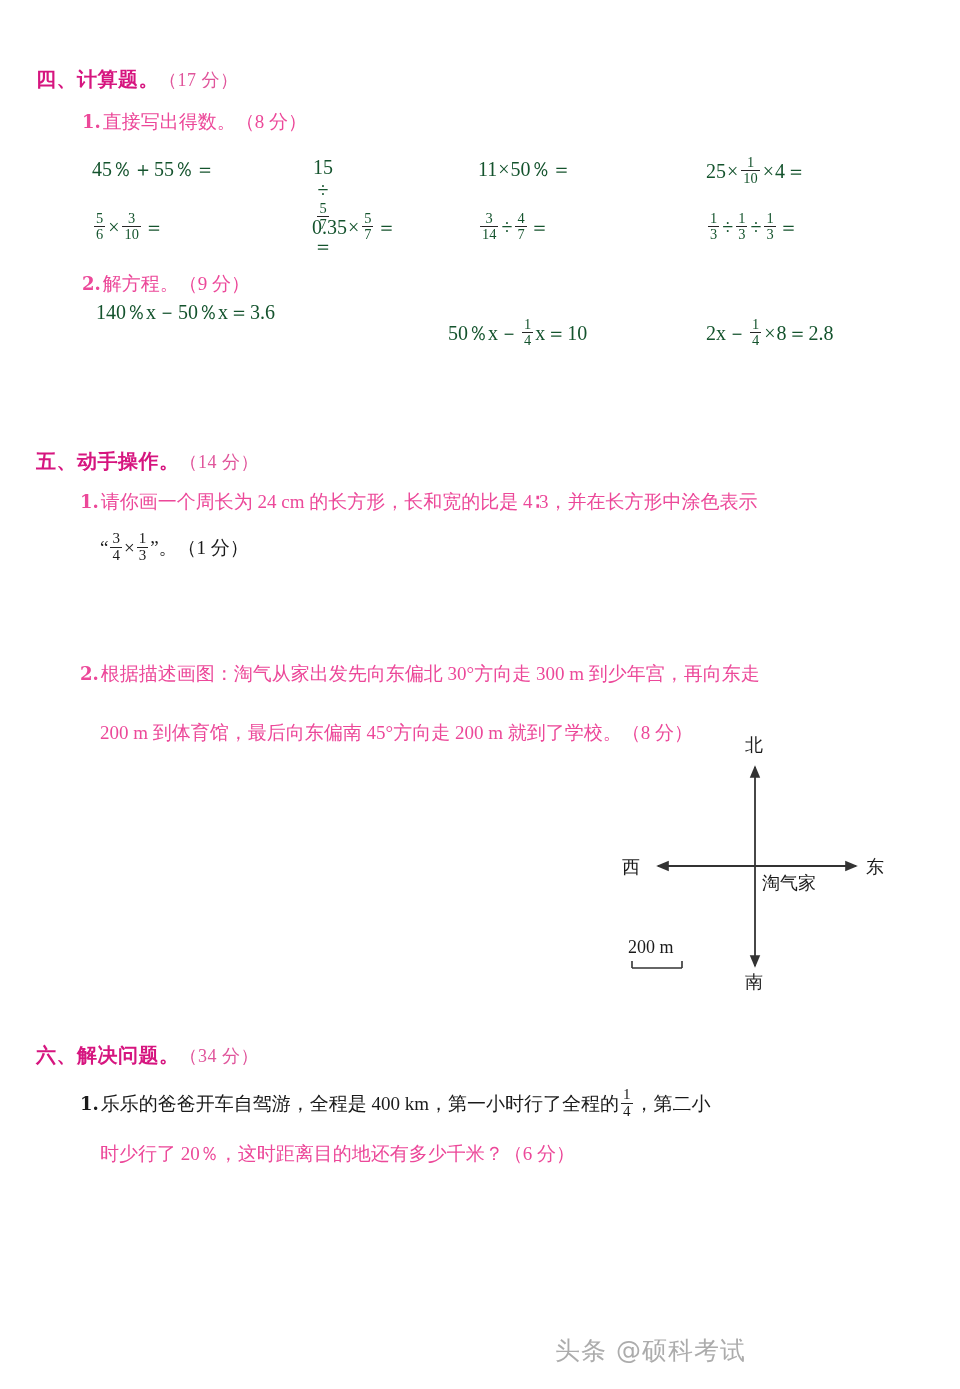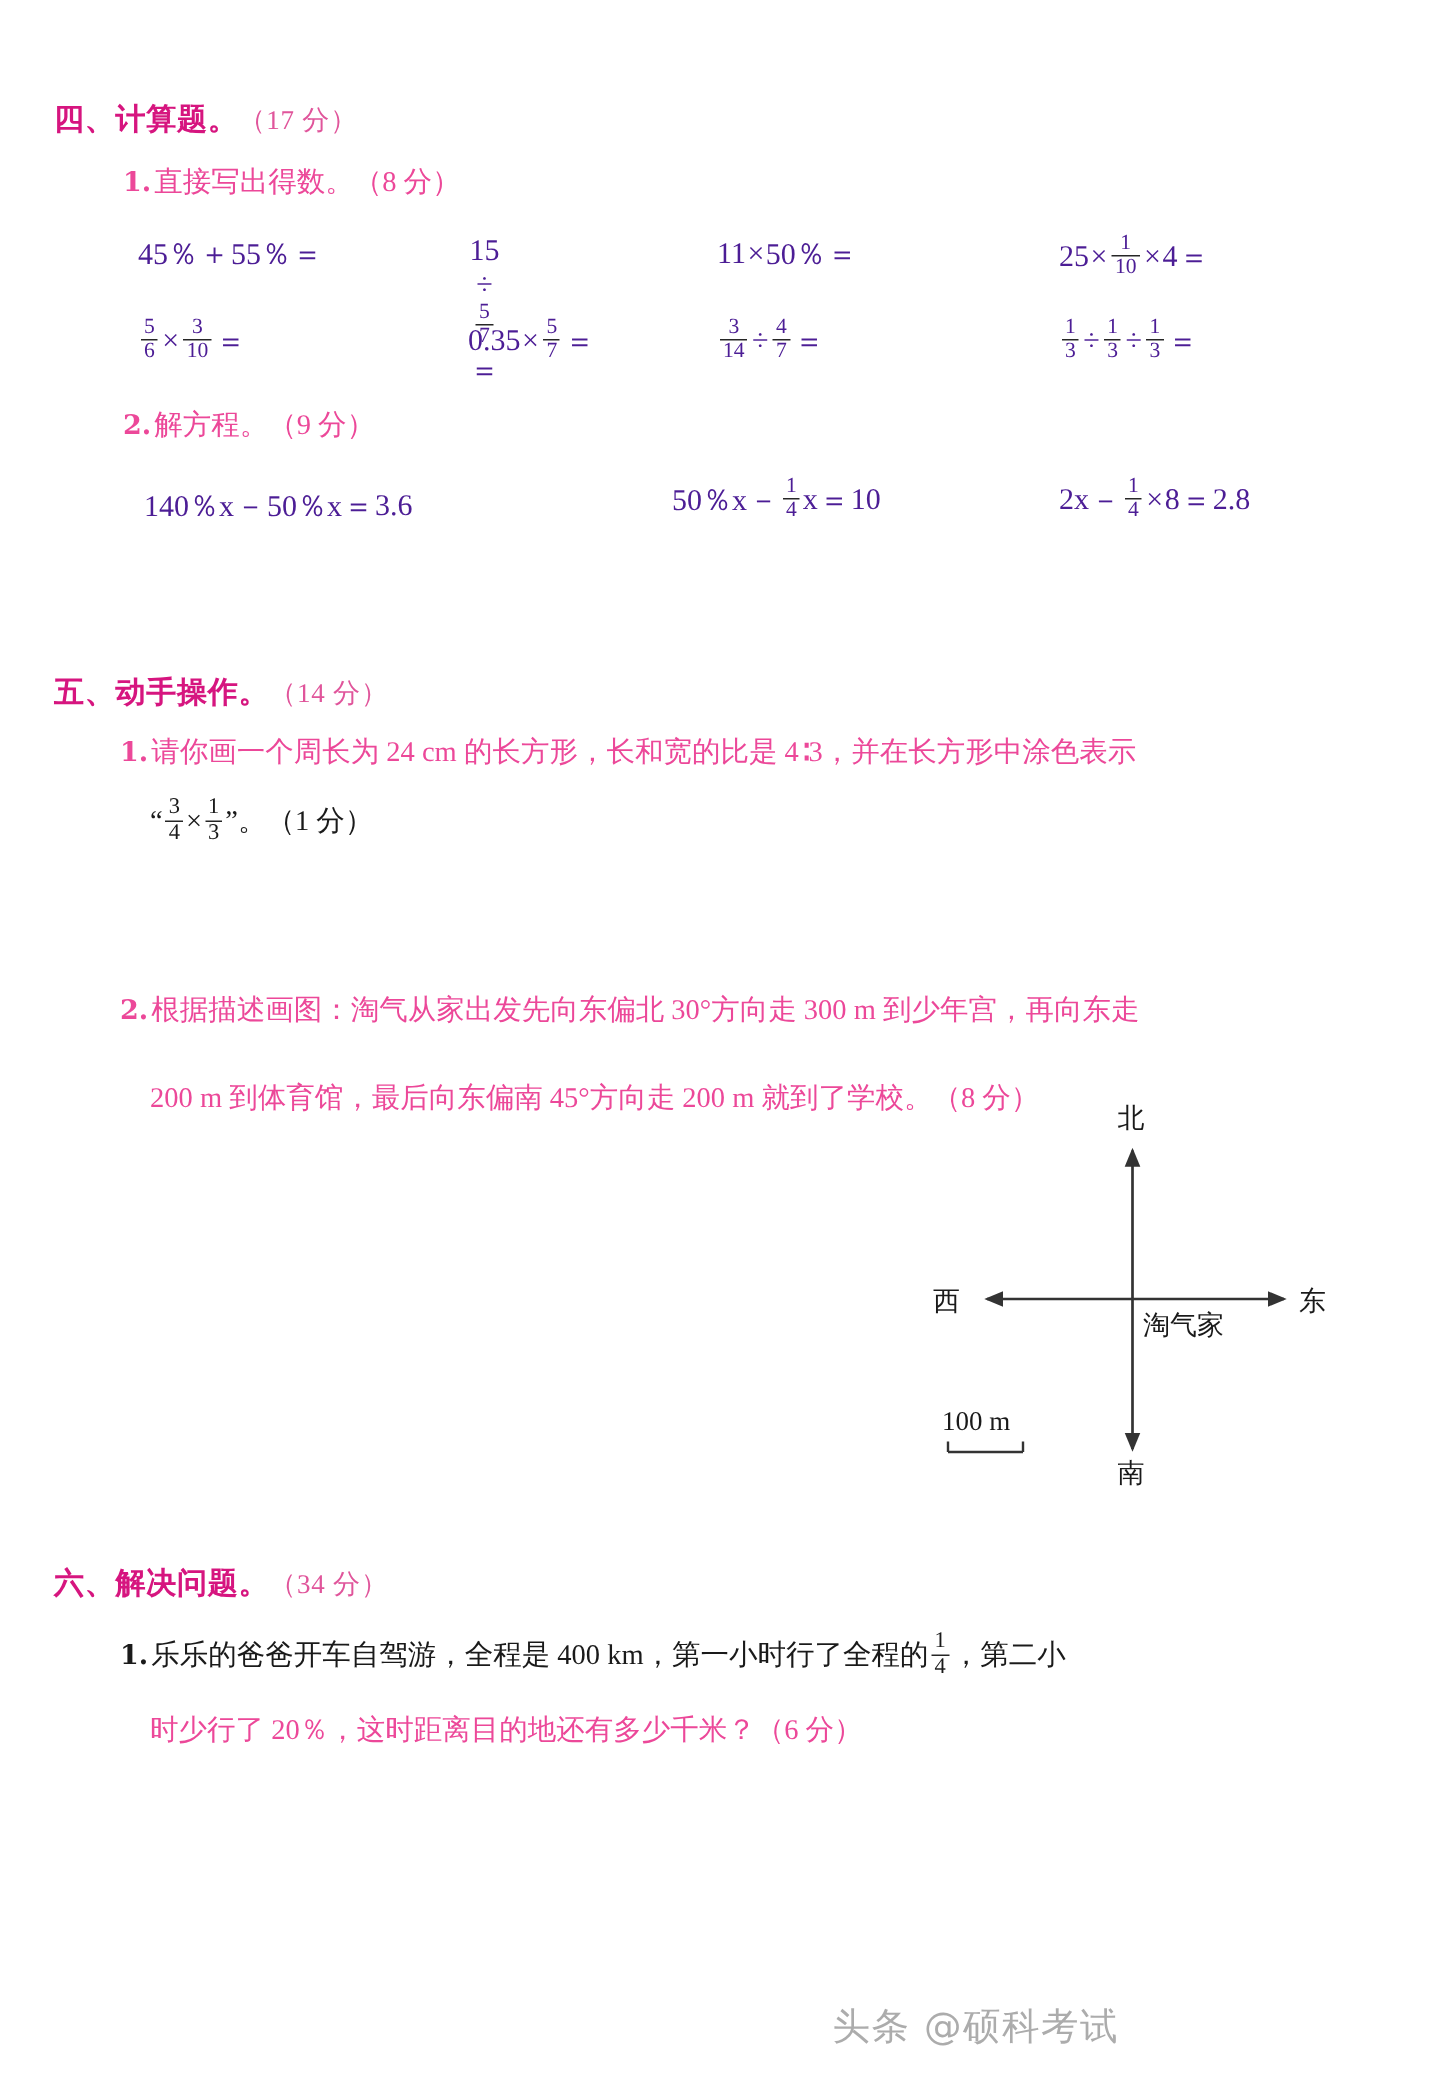--- a/index.html
+++ b/index.html
@@ -55,21 +55,21 @@
   }
   .body-cn {
     font-size: 19px;
   }
   .expr {
     position: absolute;
     font-size: 20px;
     white-space: nowrap;
     display: flex;
     align-items: center;
-    color: #4c1d95;
+    color: #14532d;
   }
   .expr .op { padding: 0 1px; }
 
   
   .frac {
     display: inline-flex;
     flex-direction: column;
     align-items: center;
     justify-content: center;
     vertical-align: middle;
@@ -243,21 +243,21 @@
         <span class="num">1</span>
         <span class="den">3</span>
       </span>
       <span class="op">＝</span>
   </div>
 
   <div class="qline" style="left:82px; top:270px;">
     <span class="qnum">2.</span><span class="body-cn">解方程。（9 分）</span>
   </div>
 
-  <div class="expr" style="left:96px; top:324px;">
+  <div class="expr" style="left:96px; top:299px;">
     <span>140％x</span>
       <span class="op">－</span>
       <span>50％x</span>
       <span class="op">＝</span>
       <span>3.6</span>
   </div>
 
   <div class="expr" style="left:448px; top:318px;">
     <span>50％x</span>
       <span class="op">－</span>
@@ -328,21 +328,21 @@
 
       <line x1="32" y1="243" x2="82" y2="243" stroke="#333" stroke-width="1.6"></line>
       <line x1="32" y1="236" x2="32" y2="243" stroke="#333" stroke-width="1.6"></line>
       <line x1="82" y1="236" x2="82" y2="243" stroke="#333" stroke-width="1.6"></line>
     </svg>
     <span class="axis-lbl" style="left:145px; top:8px;">北</span>
     <span class="axis-lbl" style="left:145px; top:245px;">南</span>
     <span class="axis-lbl" style="left:266px; top:130px;">东</span>
     <span class="axis-lbl" style="left:22px; top:130px;">西</span>
     <span class="home-lbl" style="left:162px; top:146px;">淘气家</span>
-    <span class="scale-lbl" style="left:28px; top:212px;">100 m</span>
+    <span class="scale-lbl" style="left:28px; top:212px;">200 m</span>
   </div>
 
   <div class="sec-head" style="left:36px; top:1042px;">
     <span>六、解决问题。</span><span class="pts">（34 分）</span>
   </div>
 
   <div class="wide-text" style="left:80px; top:1088px;">
     <span class="qnum">1.</span>
       <span class="body-cn">乐乐的爸爸开车自驾游，全程是 400 km，第一小时行了全程的</span>
       <span class="frac" style="font-size:15px;">

